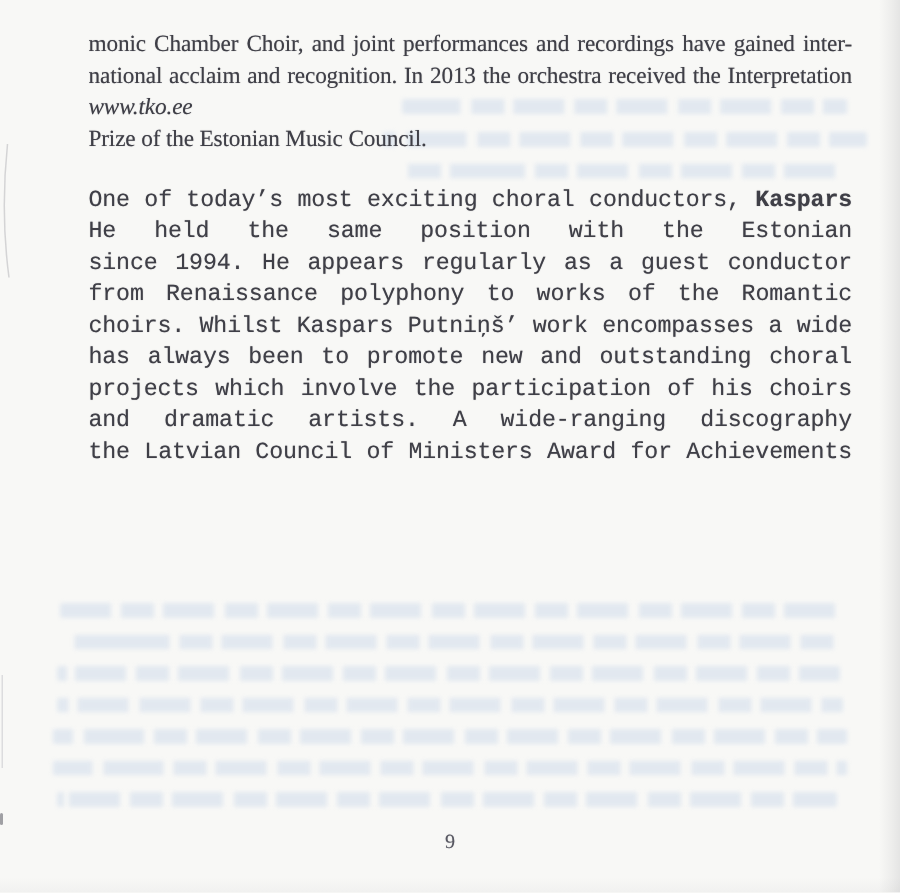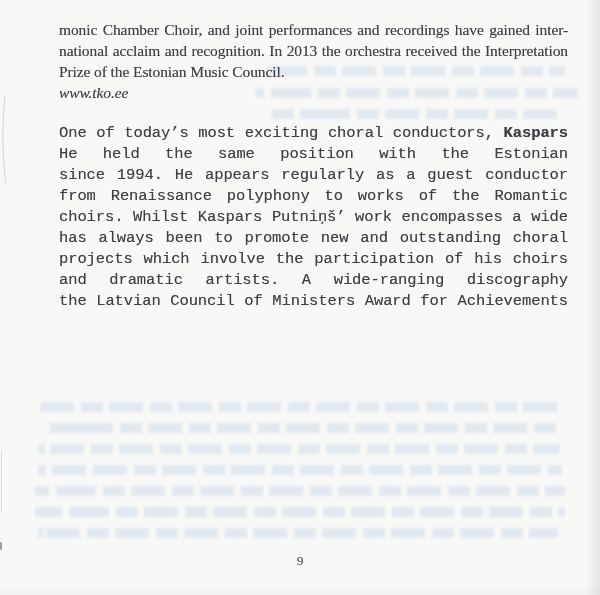--- a/index.html
+++ b/index.html
@@ -82,22 +82,22 @@
       <div class="gline" style="top: 465px; left: 38px; width: 524px; background-position: 55px 0px;"></div>
       <div class="gline" style="top: 486px; left: 35px; width: 530px; background-position: 27px 0px;"></div>
       <div class="gline" style="top: 507px; left: 35px; width: 530px; background-position: 40px 0px;"></div>
       <div class="gline" style="top: 528px; left: 38px; width: 520px; background-position: 8px 0px;"></div>
     </div>
 
   <div class="text-block">
     <div class="para">
         <div class="tline"><span>monic Chamber Choir, and joint performances and recordings have gained inter-</span></div>
         <div class="tline"><span>national acclaim and recognition. In 2013 the orchestra received the Interpretation</span></div>
+        <div class="tline no-just"><span class="italic">www.tko.ee</span></div>
         <div class="tline no-just"><span>Prize of the Estonian Music Council.</span></div>
-        <div class="tline no-just"><span class="italic">www.tko.ee</span></div>
       </div>
     <div class="para">
         <div class="tline"><span>One of today’s most exciting choral conductors, </span><span class="bold">Kaspars Putniņš</span><span> has been artistic</span></div>
         <div class="tline"><span>He held the same position with the Estonian Philharmonic Chamber Choir (EPCC)</span></div>
         <div class="tline"><span>since 1994. He appears regularly as a guest conductor with leading international</span></div>
         <div class="tline"><span>from Renaissance polyphony to works of the Romantic period, his foremost aim</span></div>
         <div class="tline"><span>choirs. Whilst Kaspars Putniņš’ work encompasses a wide range of choral repertoire</span></div>
         <div class="tline"><span>has always been to promote new and outstanding choral music. He has also initiated</span></div>
         <div class="tline"><span>projects which involve the participation of his choirs in collaboration with visual</span></div>
         <div class="tline"><span>and dramatic artists. A wide-ranging discography includes music by Schnittke and</span></div>

